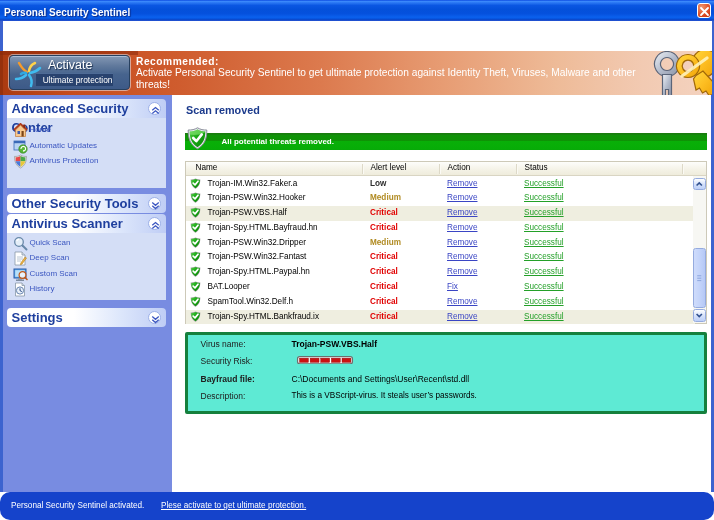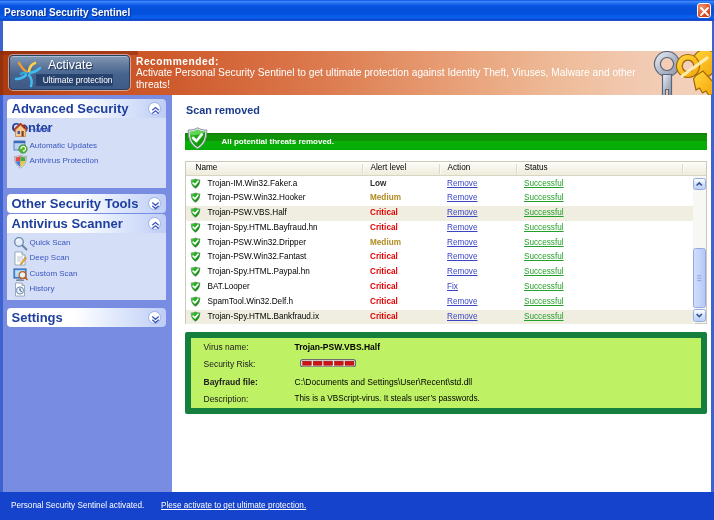--- a/index.html
+++ b/index.html
@@ -65,25 +65,25 @@
 .crit{color:#e10000;}
 .ract{position:absolute;left:261.5px;top:0;color:#3a45c4;text-decoration:underline;}
 .rstat{position:absolute;left:338.5px;top:0;color:#23a028;text-decoration:underline;}
 
 #vscroll{position:absolute;right:0.5px;top:13.5px;width:12.5px;bottom:0.5px;background:#f7f7f3;}
 .sbtn{position:absolute;left:0px;width:12.5px;height:12.5px;border-radius:2.5px;border:1px solid #95abdf;box-sizing:border-box;
   background:linear-gradient(to bottom,#fdfeff 0%,#d4e0fa 55%,#bccff8 100%);}
 #sthumb{position:absolute;left:0px;width:12.5px;border-radius:2.5px;border:1px solid #95abdf;box-sizing:border-box;
   background:linear-gradient(to right,#cfdcfb 0%,#c4d4fa 50%,#b5c8f6 100%);}
 
-#details{left:12.5px;top:236.5px;width:522.5px;height:82.5px;border:6px solid #15803d;box-sizing:border-box;background:#bef264;border-radius:2px;}
+#details{left:12.5px;top:236.5px;width:522.5px;height:82.5px;border:3px solid #15803d;box-sizing:border-box;background:#5eead4;border-radius:2px;}
 #details .lab{position:absolute;left:13px;color:#202020;font-size:8.5px;}
 #details .val{position:absolute;left:104px;color:#000;font-size:8.5px;}
 
-#statusbar{left:0;top:491.5px;width:714px;height:28.5px;background:#1543cb;color:#fff;}
+#statusbar{left:0;top:491.5px;width:714px;height:28.5px;background:#1543cb;color:#fff;border-radius:10px;}
 #statusbar .t1{position:absolute;left:11px;top:9.5px;}
 #statusbar .t2{position:absolute;left:161px;top:9.5px;text-decoration:underline;}
 </style>
 </head>
 <body>
 <div class="abs" id="titlebar"></div>
 <div class="abs" id="titletext">Personal Security Sentinel</div>
 <div class="abs" id="closebtn">
     <svg width="11" height="11" viewBox="0 0 11 11">
       <path d="M2 2 L9 9 M9 2 L2 9" stroke="#fff" stroke-width="1.8" stroke-linecap="round"></path>

